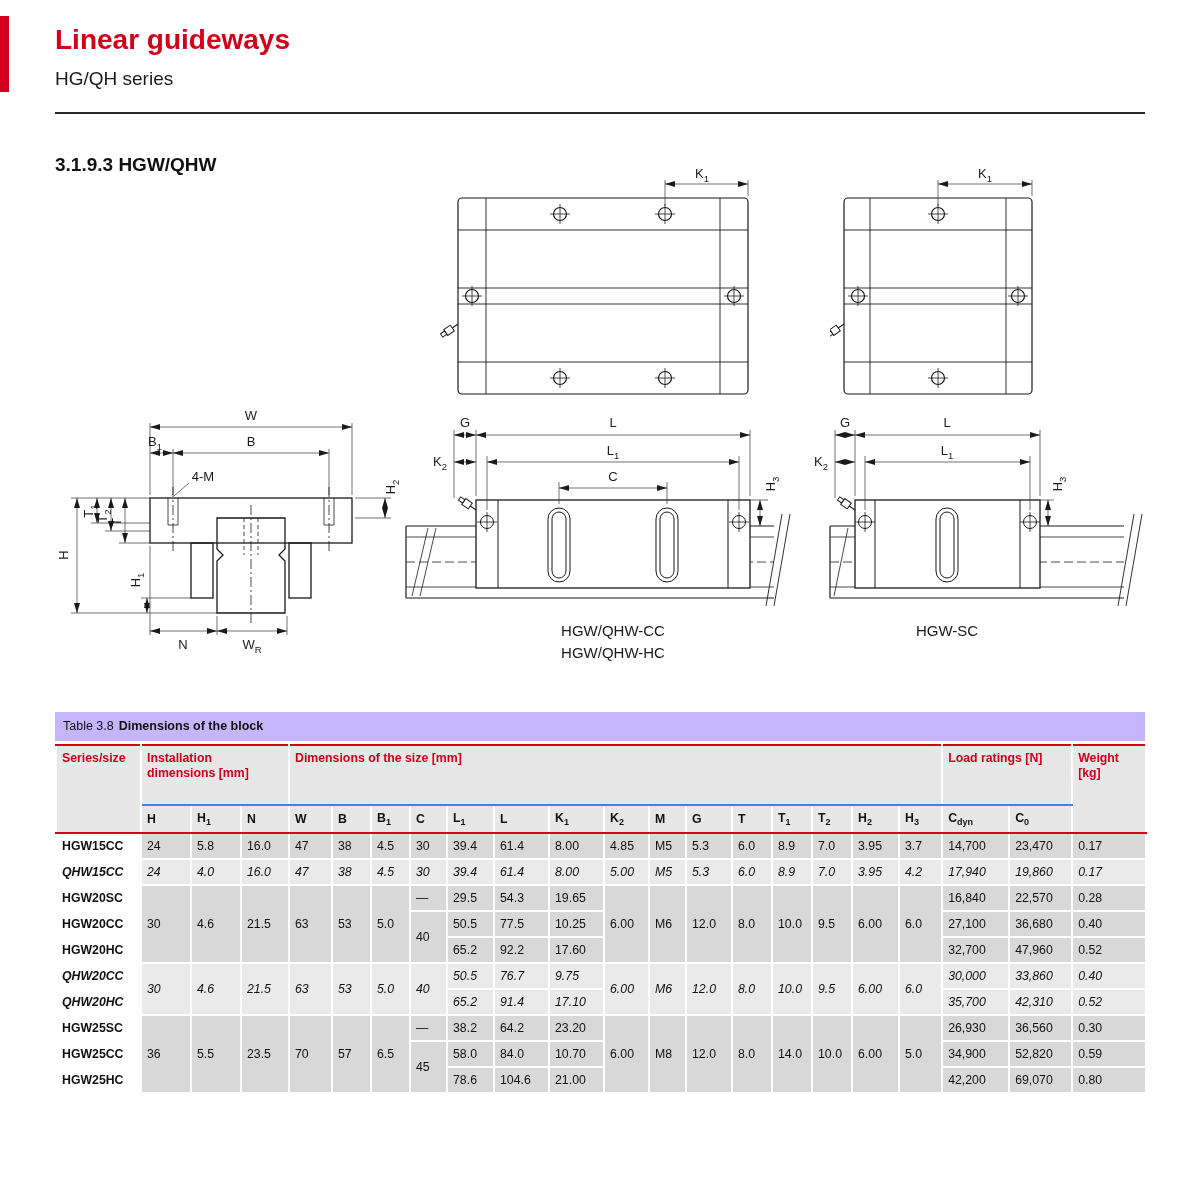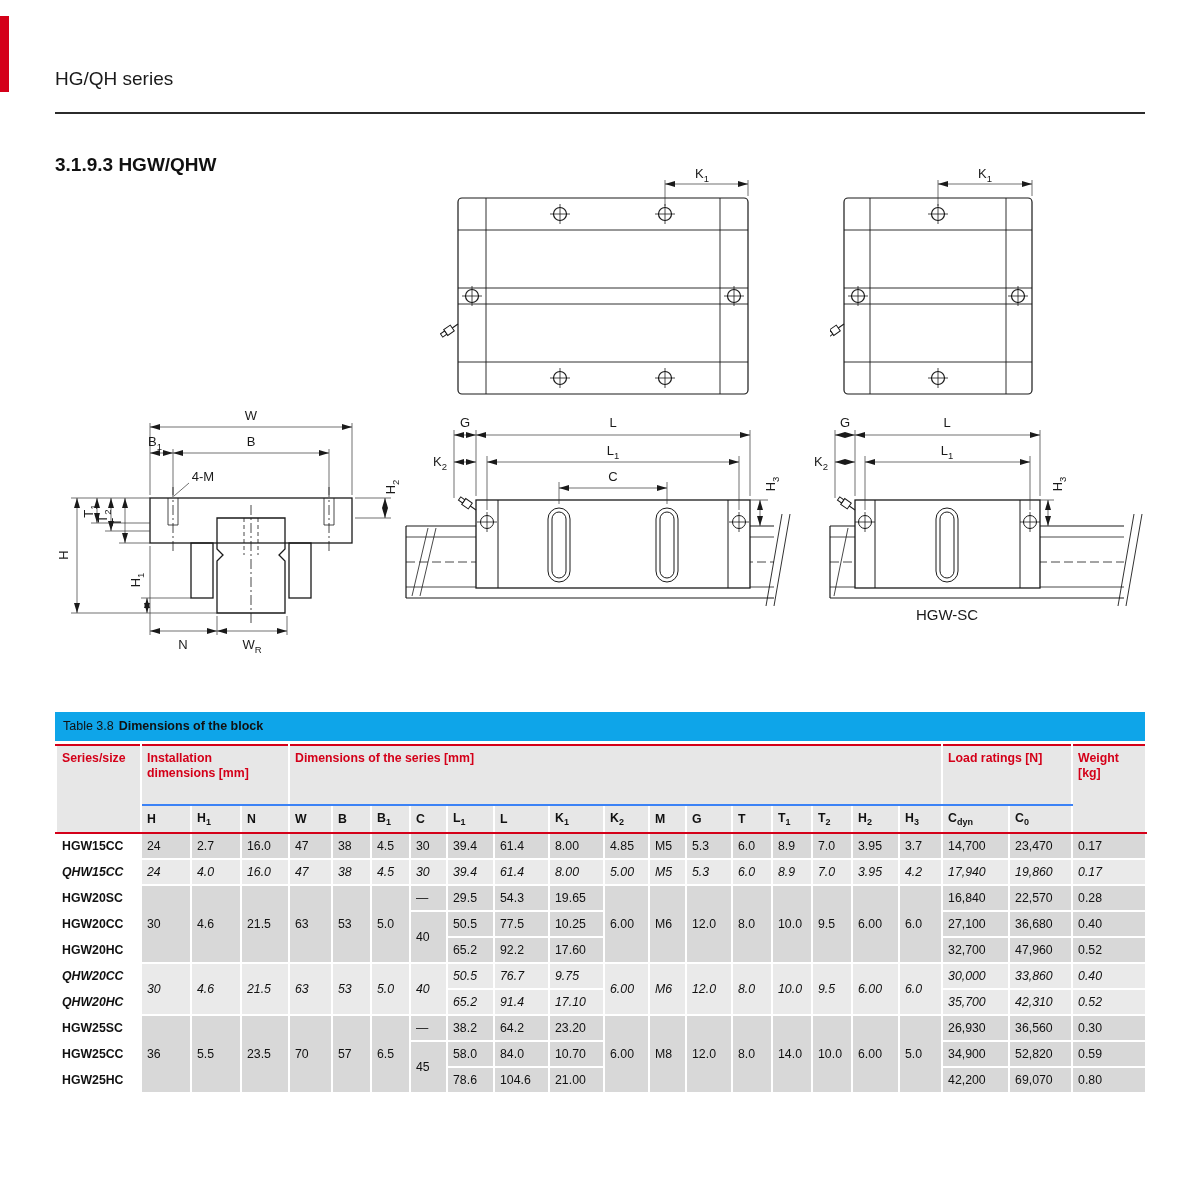--- a/index.html
+++ b/index.html
@@ -14,21 +14,21 @@
   .title { position:absolute; left:55px; top:24px; font-size:28px; font-weight:bold; color:#d40019; }
   .subtitle { position:absolute; left:55px; top:68px; font-size:19px; color:#1a1a1a; }
   .header-rule { position:absolute; left:55px; top:112px; width:1090px; height:2px; background:#2b2b2b; }
   .section-label { position:absolute; left:55px; top:154px; font-size:19px; font-weight:bold; color:#111; }
 
   .fig { position:absolute; }
   svg text { font-family:"Liberation Sans", sans-serif; font-size:13px; fill:#1a1a1a; stroke:none; }
   .fig-caption { position:absolute; width:200px; text-align:center; font-size:15px; color:#1a1a1a; line-height:22px; }
 
   .table-block { position:absolute; left:55px; top:712px; width:1090px; }
-  .table-caption { background:#0ea5e9; height:29px; line-height:29px; padding-left:8px; font-size:12.5px; color:#111; margin-bottom:3px; }
+  .table-caption { background:#c4b5fd; height:29px; line-height:29px; padding-left:8px; font-size:12.5px; color:#111; margin-bottom:3px; }
   .table-caption b { margin-left:5px; }
 
   table { border-collapse:collapse; table-layout:fixed; width:1090px; font-size:12.3px; }
   th,td { border:2px solid #fff; padding:2px 5px; text-align:left; vertical-align:middle; white-space:nowrap; overflow:hidden; }
   thead th { background:#e7e7e7; }
   .grp { color:#d40019; font-weight:bold; font-size:12.3px; border-top:2px solid #d40019;
          vertical-align:top; padding-top:5px; white-space:normal; line-height:15px; }
   .grp-u { border-bottom:2px solid #3b82f6; }
   .grp-b { border-bottom:2px solid #d40019; }
   tr[data-name="group-header-row"] { height:60px; }
@@ -60,20 +60,21 @@
         </g>
       <g id="nip" stroke="#1a1a1a" fill="#fff" stroke-width="1">
           <line x1="0" y1="0" x2="-7" y2="0"></line>
           <rect x="-15" y="-3.5" width="8" height="7"></rect>
           <rect x="-20" y="-2" width="5" height="4"></rect>
         </g>
     </defs>
   </svg>
 
   <div class="red-tab" data-name="brand-corner-bar"></div>
+  <div class="title" data-name="page-title">Linear guideways</div>
   <div class="subtitle" data-name="page-subtitle">HG/QH series</div>
   <div class="header-rule" data-name="header-divider"></div>
   <div class="section-label" data-name="section-heading">3.1.9.3 HGW/QHW</div>
 
   <svg class="fig" style="left:440px;top:166px" width="330" height="244" viewBox="0 0 330 244" data-name="top-view-cc-drawing">
     <g stroke="#1a1a1a" fill="none" stroke-width="1.2">
       <rect x="18" y="32" width="290" height="196" rx="4"></rect>
       <g stroke-width="0.9">
         <line x1="18" y1="64" x2="308" y2="64"></line>
         <line x1="18" y1="196" x2="308" y2="196"></line>
@@ -284,21 +285,25 @@
         <line x1="248" y1="90" x2="248" y2="116" marker-start="url(#as)" marker-end="url(#ae)"></line>
       </g>
     </g>
     <text x="45" y="17" text-anchor="middle" data-name="dim-label-g"><tspan>G</tspan></text>
     <text x="147" y="17" text-anchor="middle" data-name="dim-label-l"><tspan>L</tspan></text>
     <text x="147" y="45" text-anchor="middle" data-name="dim-label-l1"><tspan>L</tspan><tspan dy="3.5" font-size="9.5">1</tspan></text>
     <text x="21" y="56" text-anchor="middle" data-name="dim-label-k2"><tspan>K</tspan><tspan dy="3.5" font-size="9.5">2</tspan></text>
     <text x="262" y="74" text-anchor="middle" transform="rotate(-90 262 74)" data-name="dim-label-h3"><tspan>H</tspan><tspan dy="3.5" font-size="9.5">3</tspan></text>
   </svg>
 
-  <div class="fig-caption" style="left:847px;top:604px" data-name="caption-sc">
+  <div class="fig-caption" style="left:513px;top:620px" data-name="caption-cc-hc">
+    <div data-name="caption-cc">HGW/QHW-CC</div>
+    <div data-name="caption-hc">HGW/QHW-HC</div>
+  </div>
+  <div class="fig-caption" style="left:847px;top:620px" data-name="caption-sc">
     <div data-name="caption-sc-text">HGW-SC</div>
   </div>
 
   <div class="table-block" data-name="dimensions-table-section">
     <div class="table-caption" data-name="table-caption">
       <span data-name="table-number">Table 3.8</span><b data-name="table-title">Dimensions of the block</b>
     </div>
     <table data-name="dimensions-table">
       <colgroup>
         <col style="width:85px">
@@ -321,21 +326,21 @@
           <col style="width:47px">
           <col style="width:43px">
           <col style="width:67px">
         <col style="width:63px">
           <col style="width:74px">
       </colgroup>
       <thead data-name="table-head">
         <tr data-name="group-header-row">
           <th rowspan="2" class="grp grp-b" data-name="group-series">Series/size</th>
           <th colspan="3" class="grp grp-u" data-name="group-install">Installation dimensions [mm]</th>
-          <th colspan="15" class="grp grp-u" data-name="group-block-dims">Dimensions of the series [mm]</th>
+          <th colspan="15" class="grp grp-u" data-name="group-block-dims">Dimensions of the size [mm]</th>
           <th colspan="2" class="grp grp-u" data-name="group-load-ratings">Load ratings [N]</th>
           <th rowspan="2" class="grp grp-b" data-name="group-weight">Weight [kg]</th>
         </tr>
         <tr class="letters" data-name="column-letters-row">
             <th data-name="col-header-h"><span>H</span></th>
             <th data-name="col-header-h1"><span>H</span><sub>1</sub></th>
             <th data-name="col-header-n"><span>N</span></th>
             <th data-name="col-header-w"><span>W</span></th>
             <th data-name="col-header-b"><span>B</span></th>
             <th data-name="col-header-b1"><span>B</span><sub>1</sub></th>
@@ -352,21 +357,21 @@
             <th data-name="col-header-h2"><span>H</span><sub>2</sub></th>
             <th data-name="col-header-h3"><span>H</span><sub>3</sub></th>
             <th data-name="col-header-cdyn"><span>C</span><sub>dyn</sub></th>
             <th data-name="col-header-c0"><span>C</span><sub>0</sub></th>
           </tr>
       </thead>
       <tbody data-name="table-body">
           <tr class="shade-a" data-name="table-row-hgw15cc">
             <td class="series-cell" data-name="series-cell">HGW15CC</td>
             <td data-name="value-cell">24</td>
-            <td data-name="value-cell">2.7</td>
+            <td data-name="value-cell">5.8</td>
             <td data-name="value-cell">16.0</td>
             <td data-name="value-cell">47</td>
             <td data-name="value-cell">38</td>
             <td data-name="value-cell">4.5</td>
             <td data-name="value-cell">30</td>
             <td data-name="value-cell">39.4</td>
             <td data-name="value-cell">61.4</td>
             <td data-name="value-cell">8.00</td>
             <td data-name="value-cell">4.85</td>
             <td data-name="value-cell">M5</td>

